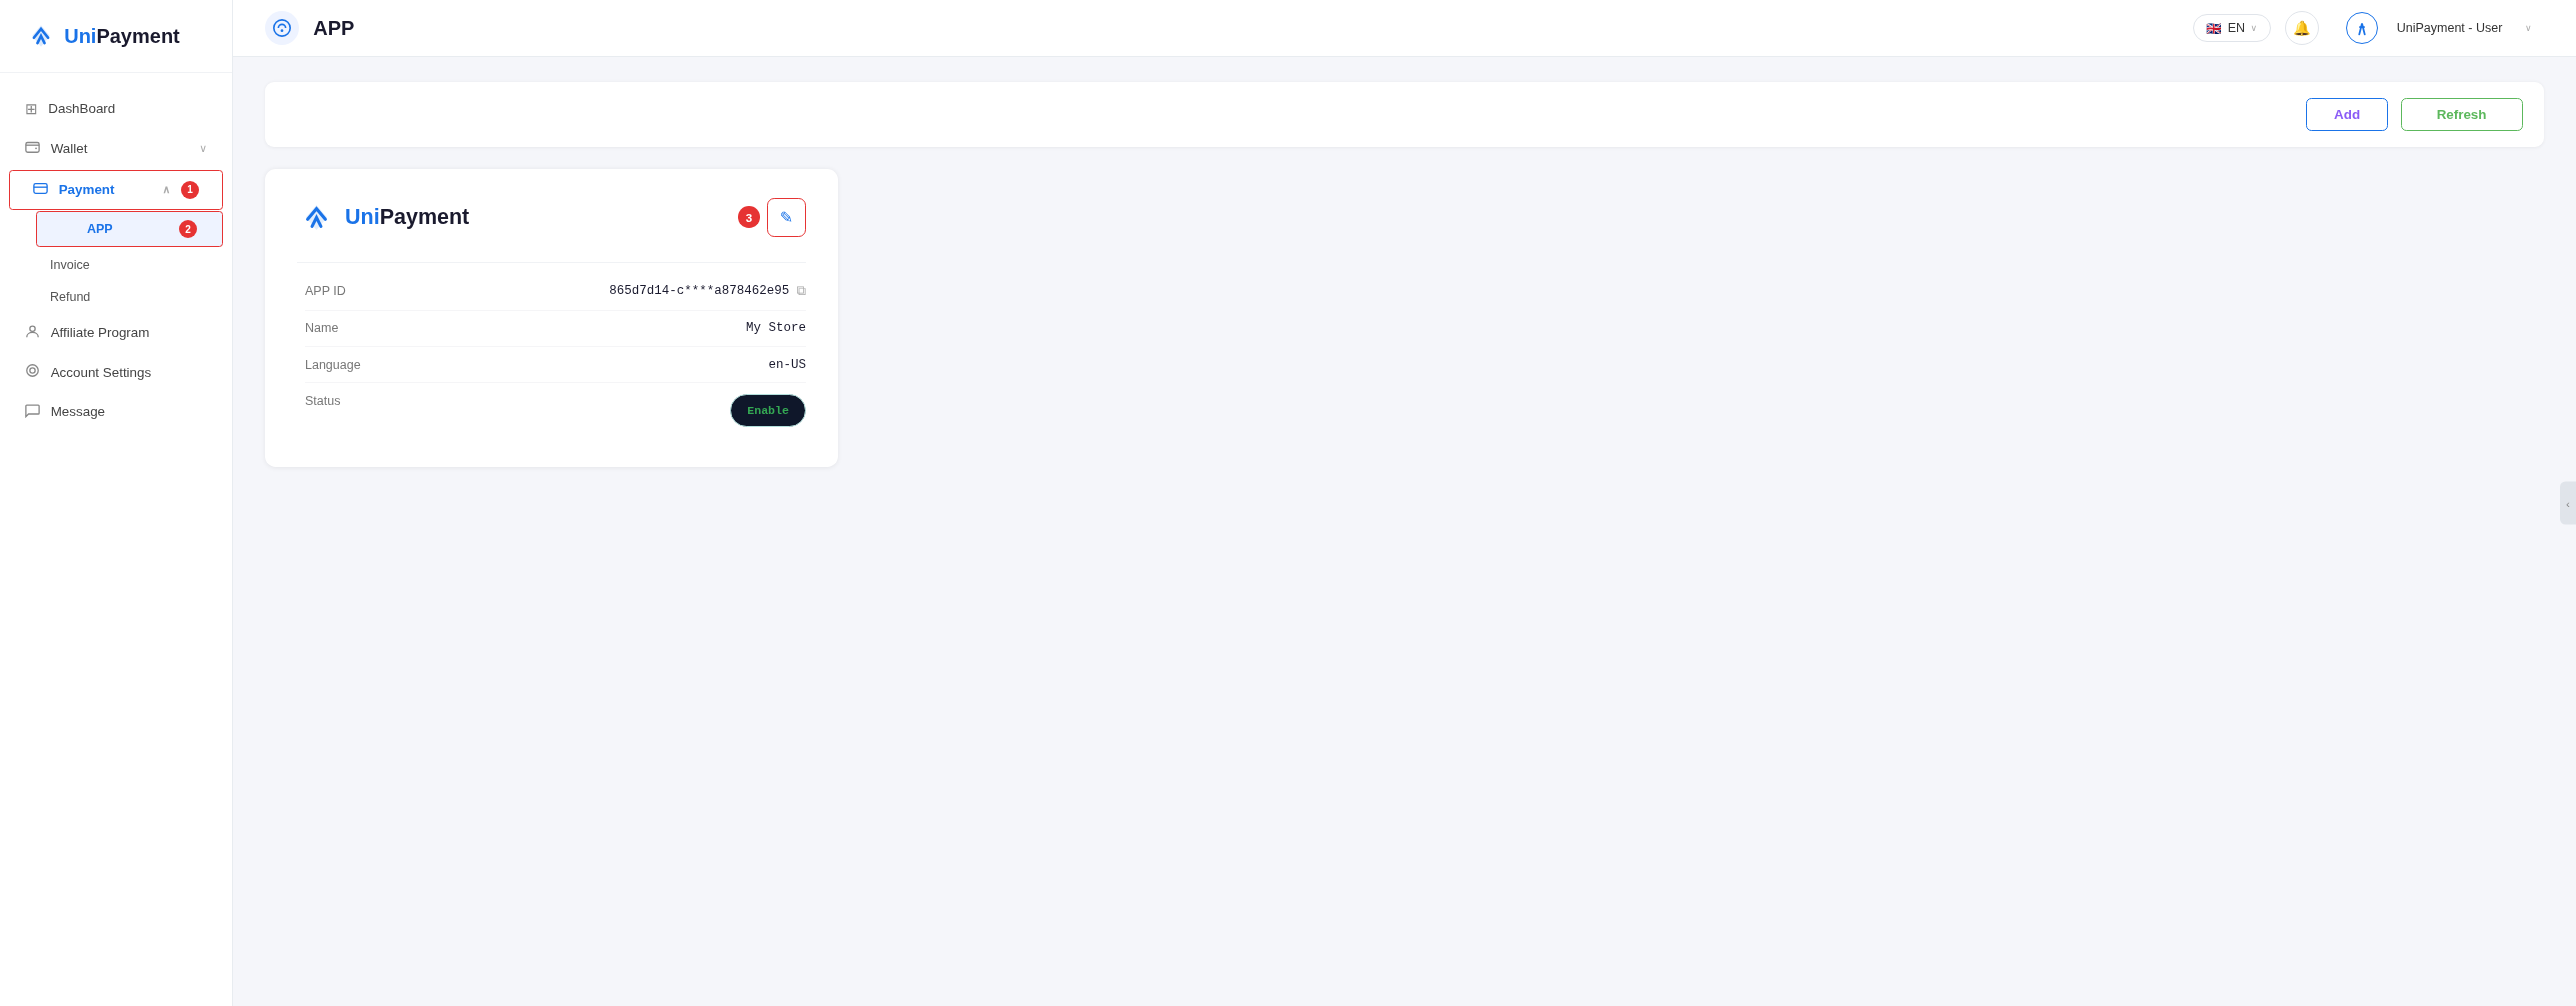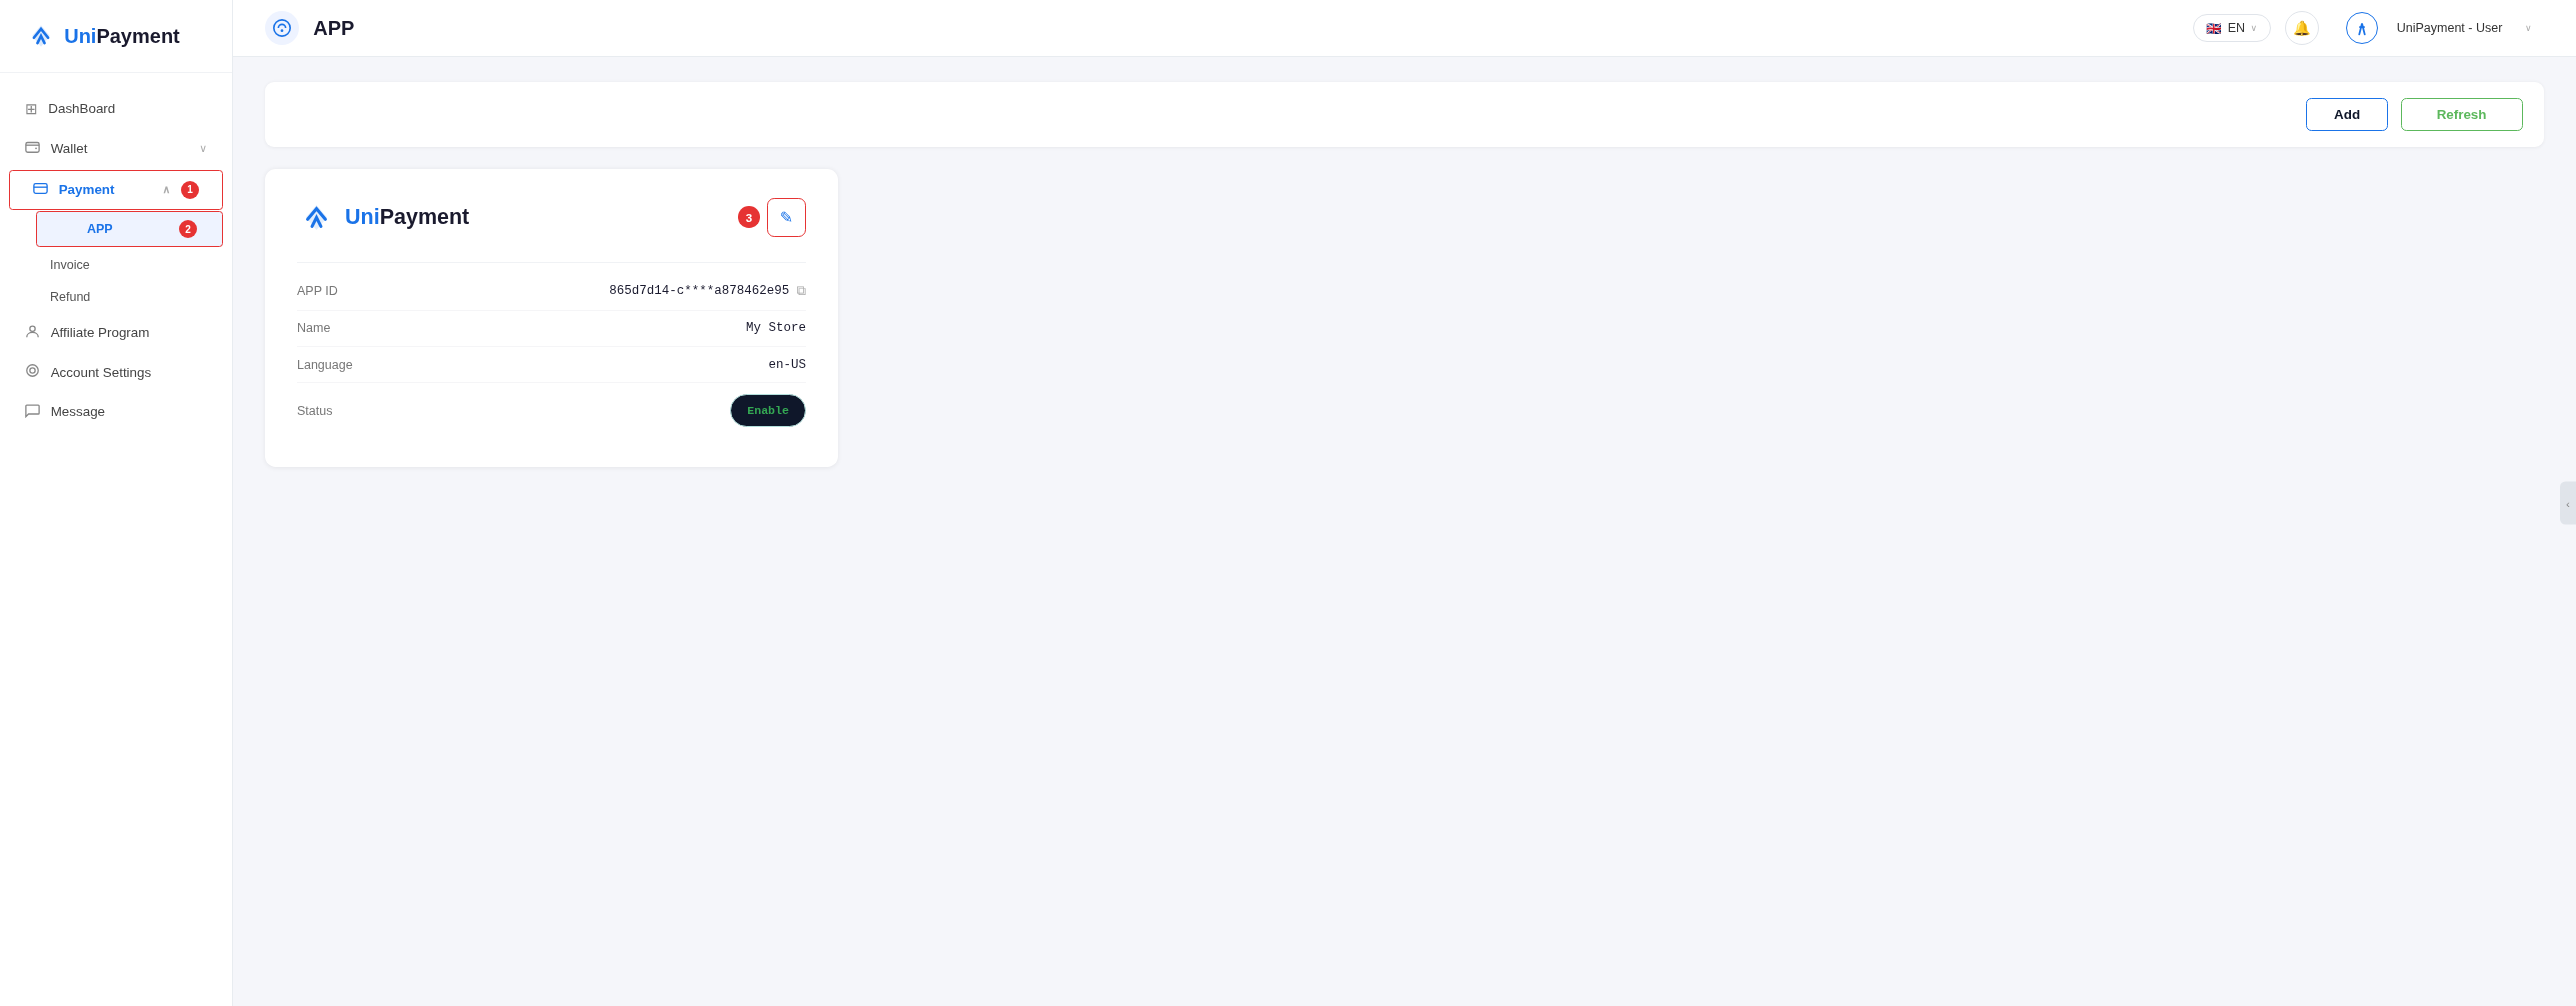--- a/index.html
+++ b/index.html
@@ -196,21 +196,21 @@
       margin-bottom: 21.5px;
       padding: 16px 21.5px;
       background: #fff;
       border-radius: 9px;
       box-shadow: 0 0.9px 3.6px rgba(0,0,0,0.06);
     }
     .btn-add {
       padding: 8px 27px;
       border: 1.8px solid #1a73e8;
       border-radius: 5.4px;
-      color: #0f172a;
+      color: #8b5cf6;
       background: #fff;
       font-size: 13.4px;
       font-weight: 600;
       cursor: pointer;
     }
     .btn-refresh {
       padding: 8px 35px;
       border: 1.8px solid #5cb85c;
       border-radius: 5.4px;
       color: #5cb85c;
@@ -280,23 +280,24 @@
     }
     .card-header-right {
       display: flex;
       align-items: center;
     }
 
     .divider { border: none; border-top: 0.9px solid #f0f2f5; margin: 10.7px 0; }
 
     .app-field {
       display: flex;
-      align-items: center;
+      align-items: flex-start;
       padding: 10.7px 0;
       border-bottom: 0.9px solid #f5f5f7;
+      margin-left: 8px;
     }
     .app-field:last-child { border-bottom: none; }
     .field-label {
       width: 143px;
       color: #777;
       font-size: 12.5px;
     }
     .field-value {
       flex: 1;
       text-align: right;

